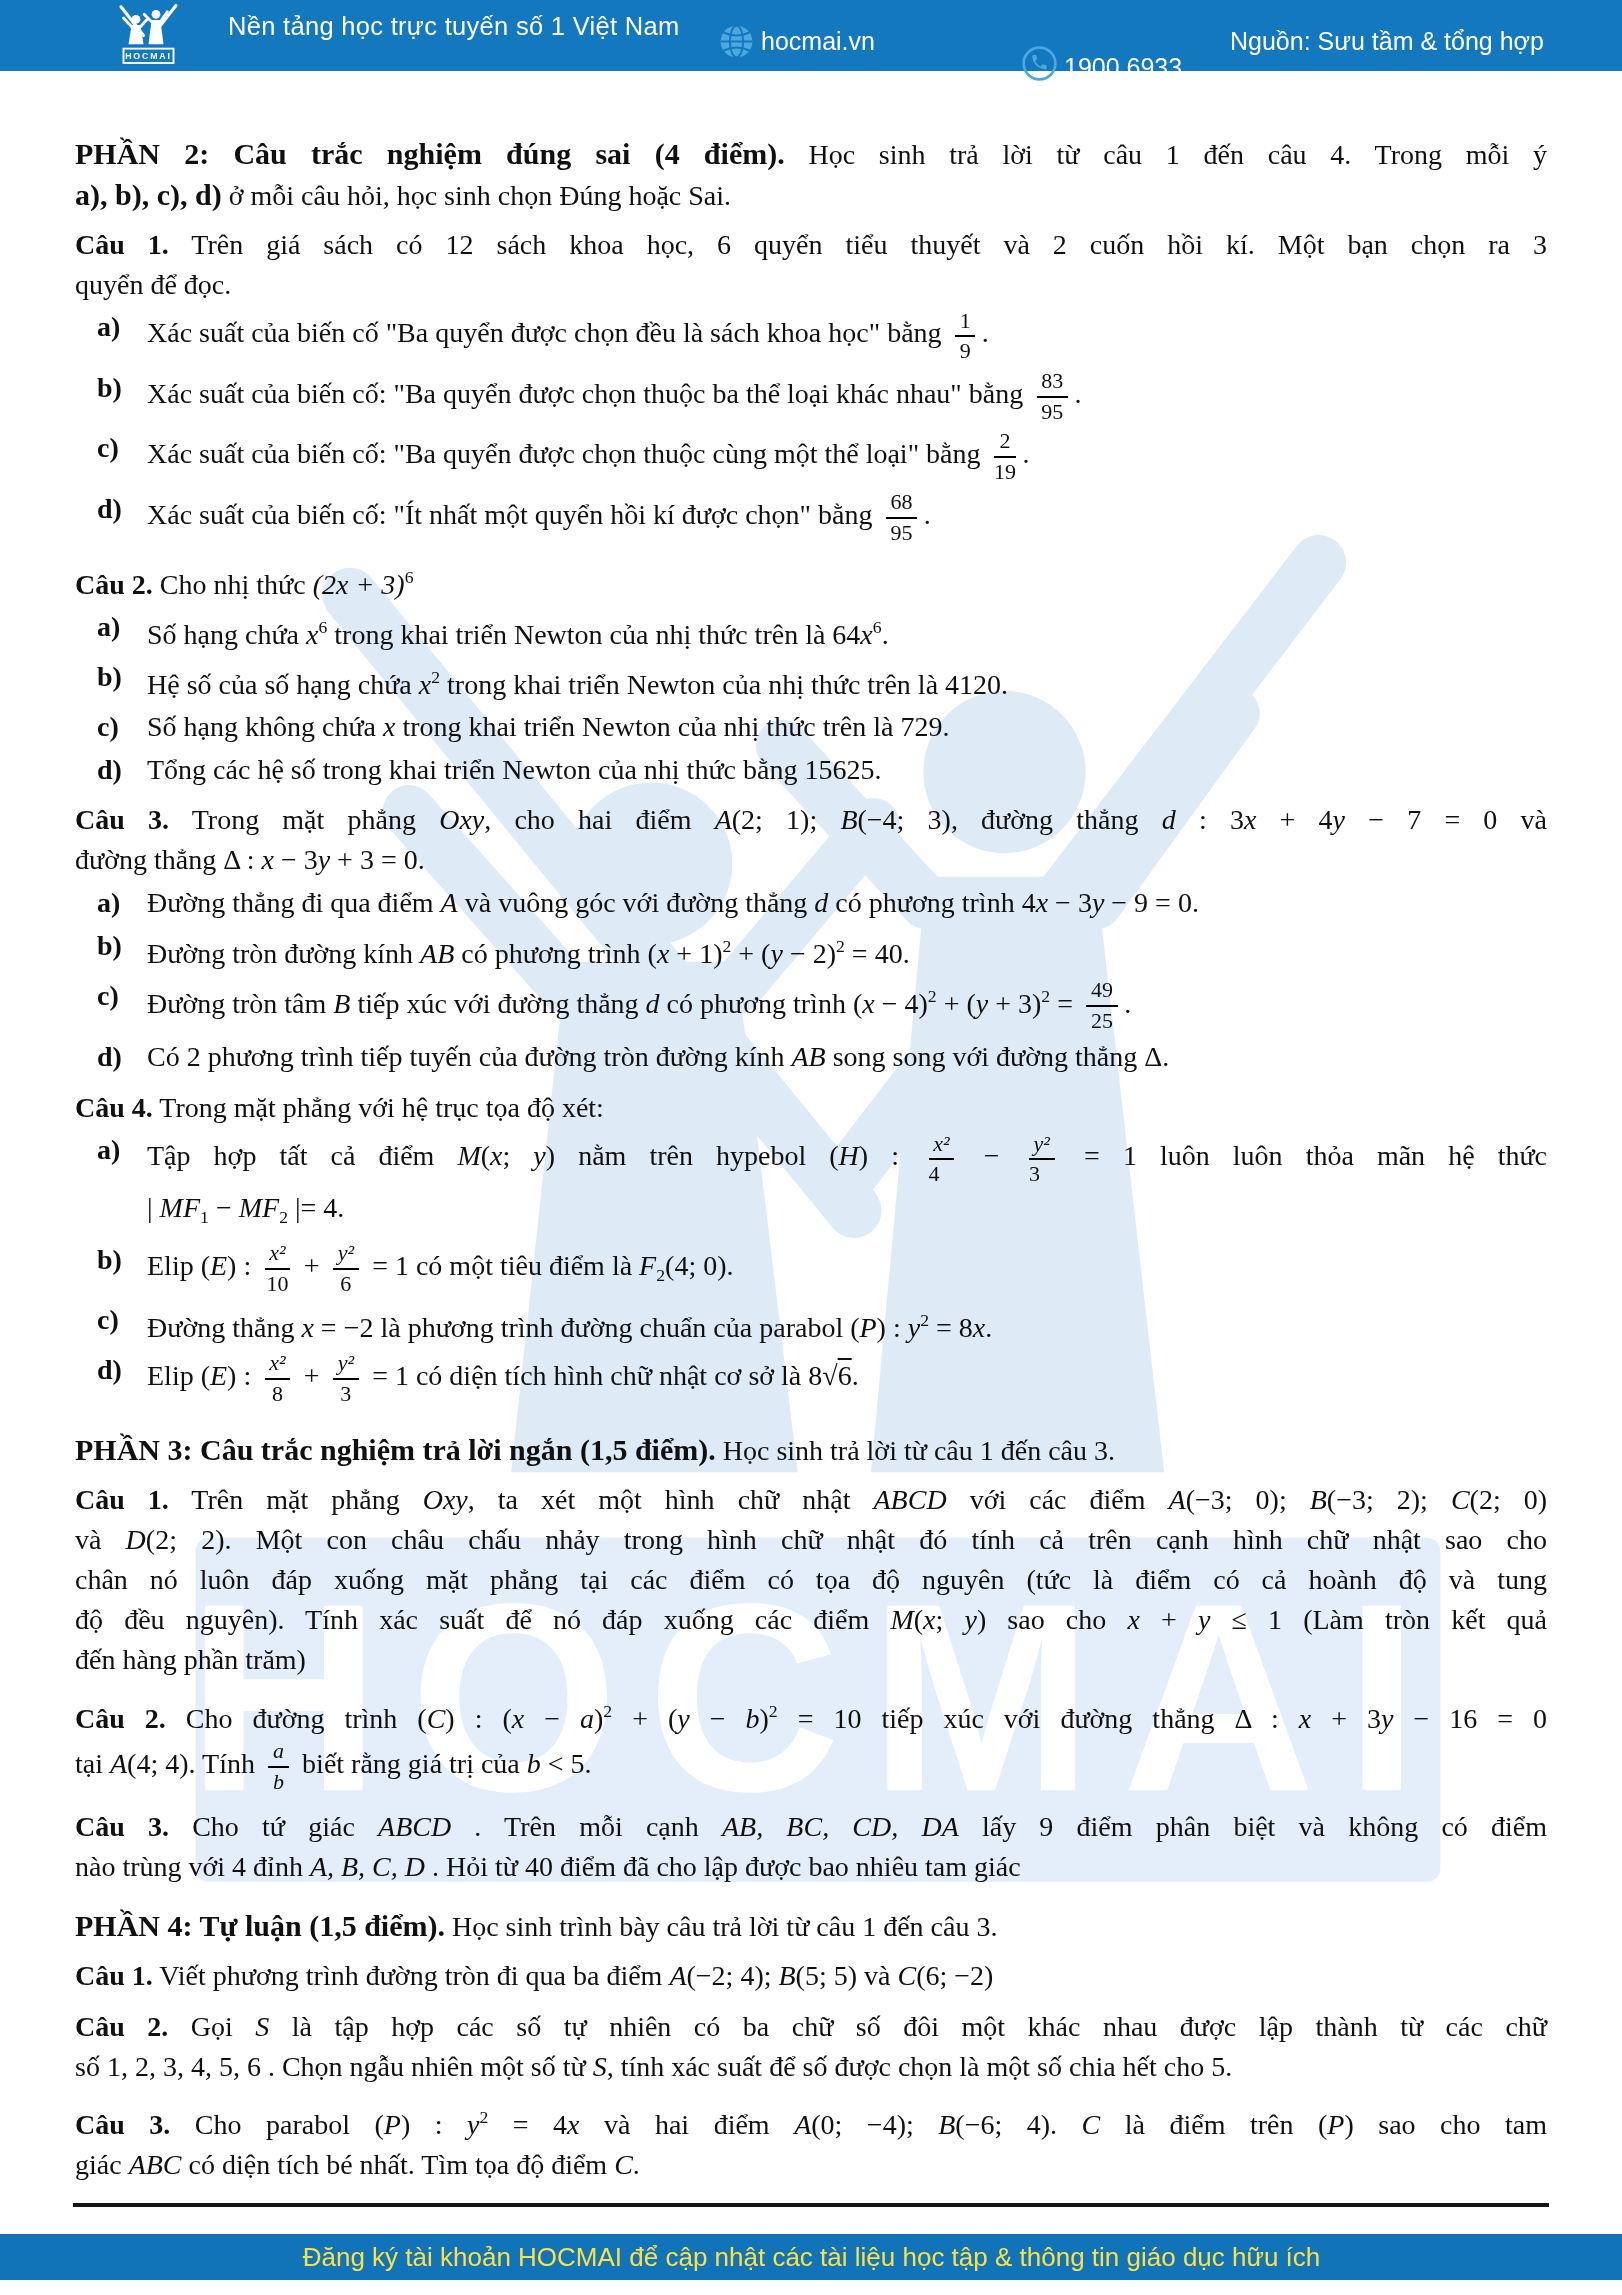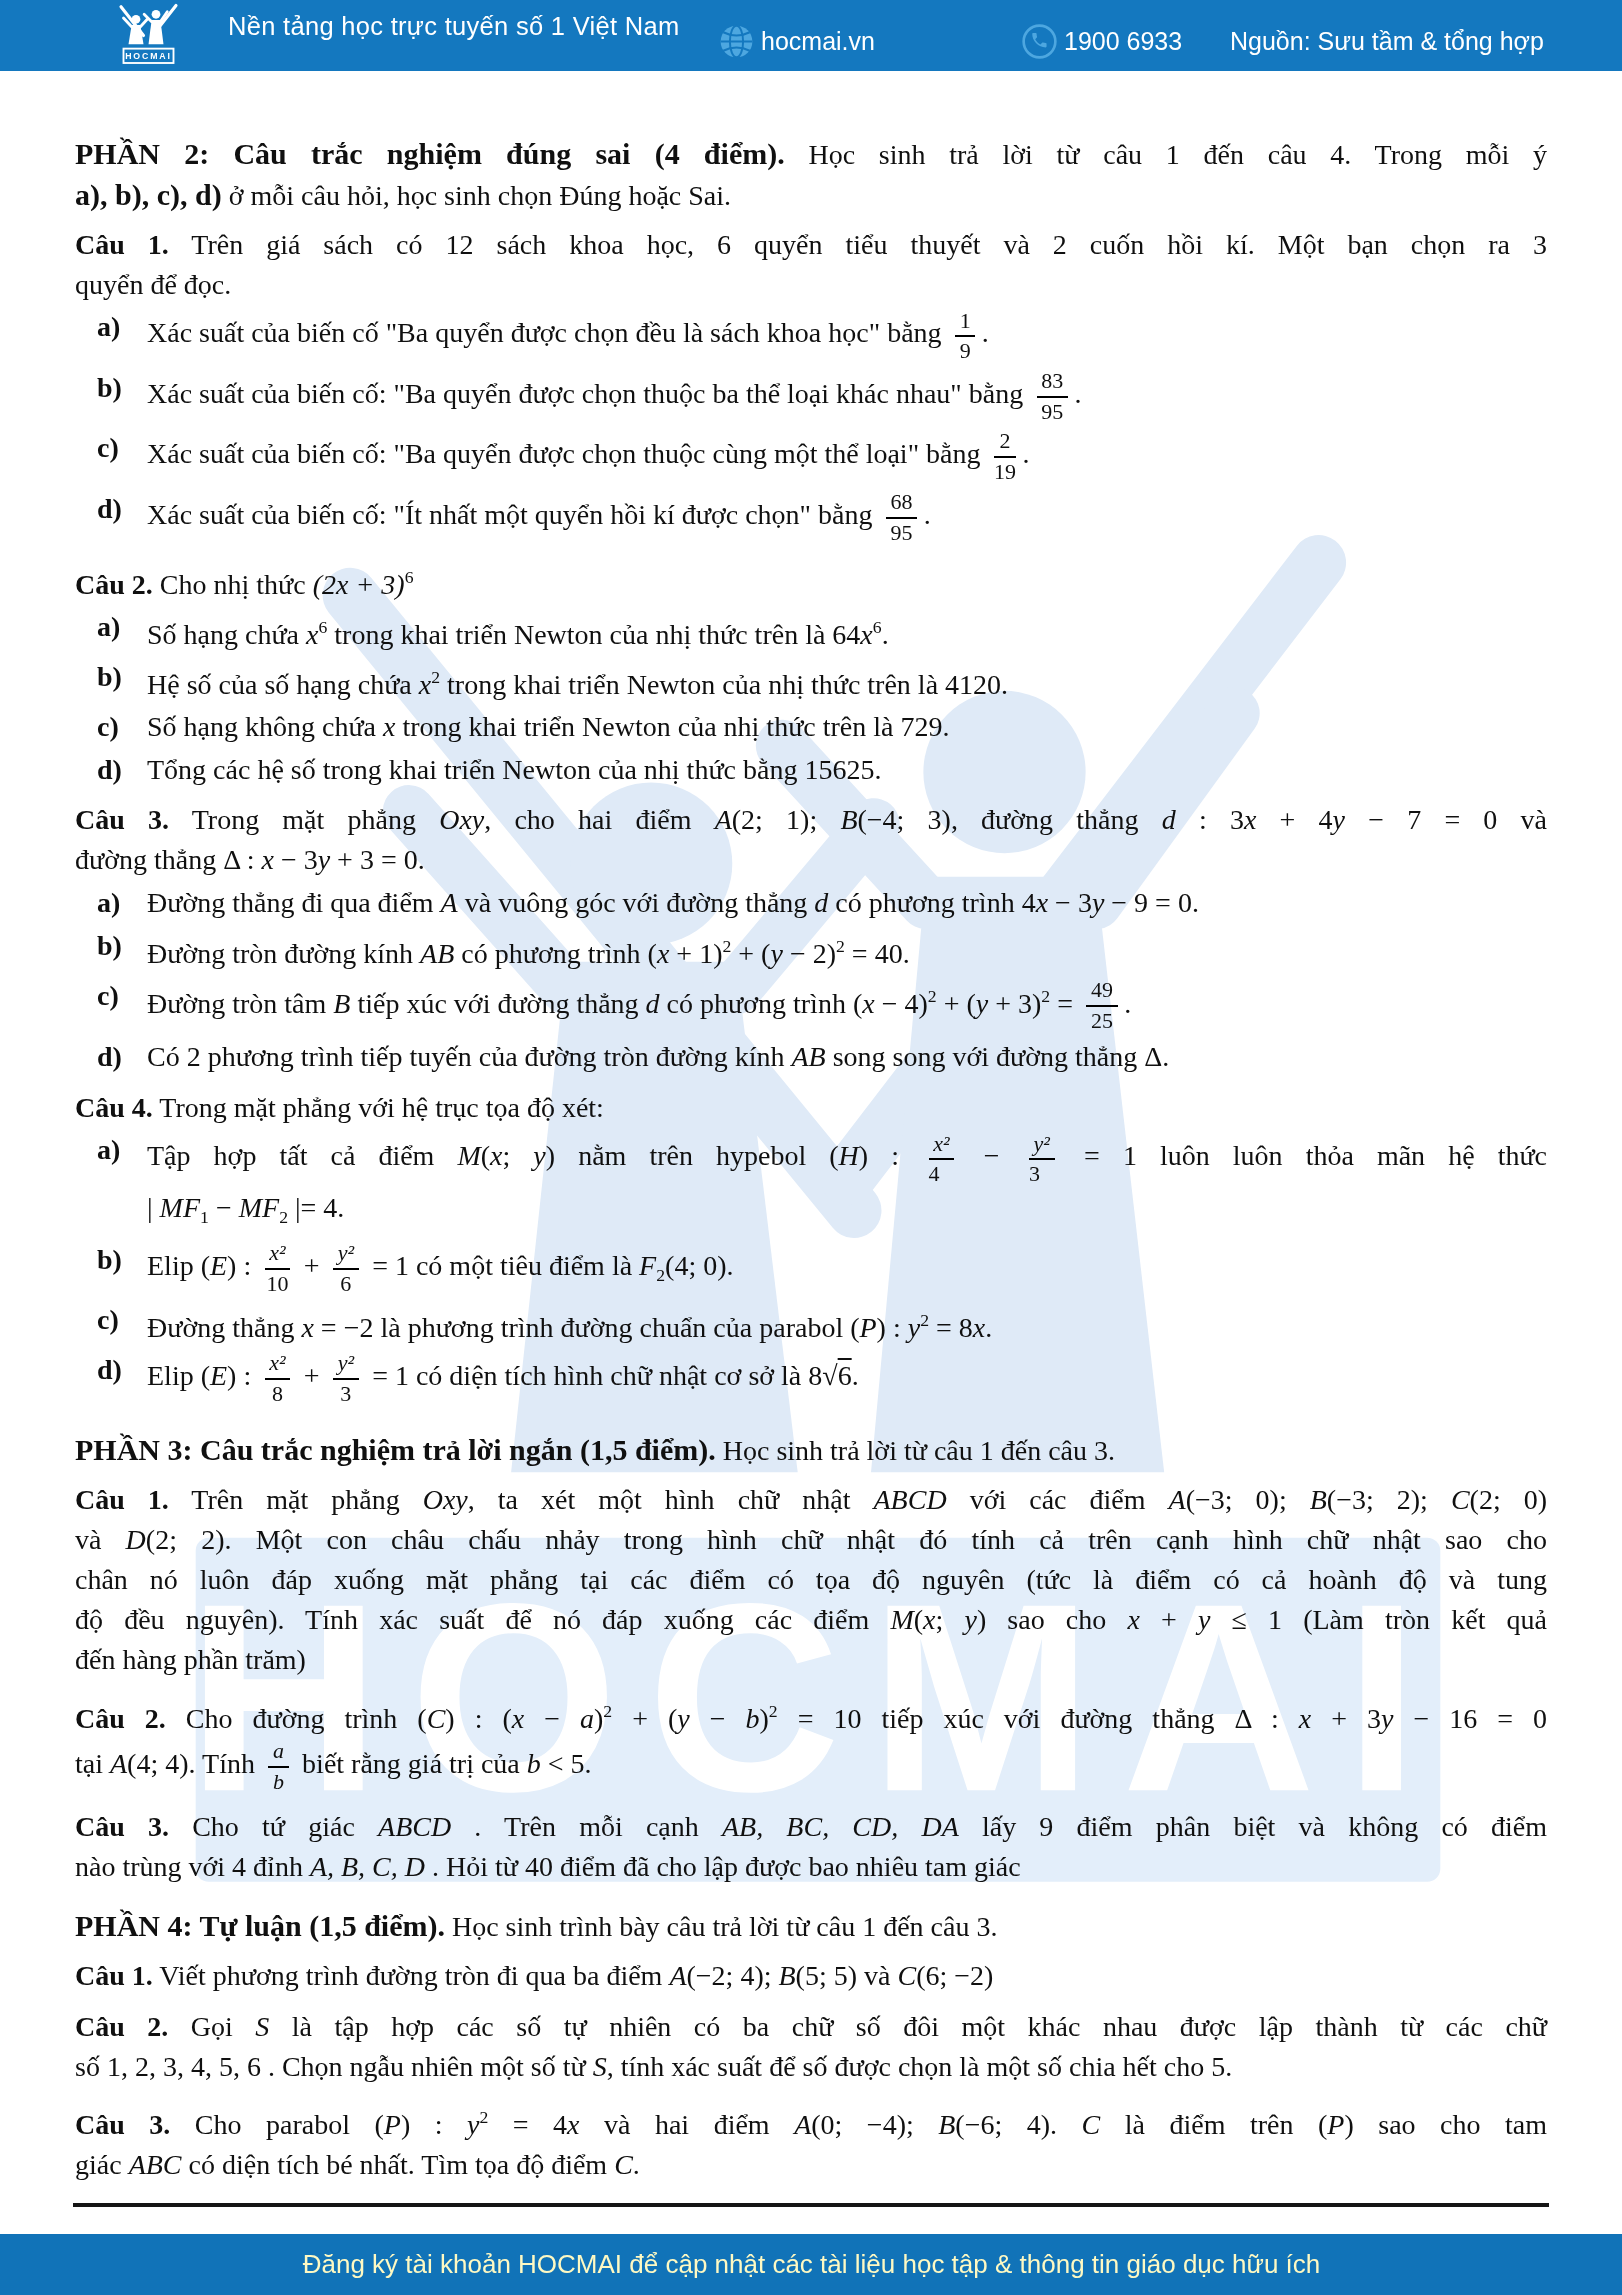--- a/index.html
+++ b/index.html
@@ -5,21 +5,21 @@
   html,body{margin:0;padding:0;background:#888;}
   #page{position:relative;width:1623px;height:2295px;background:#ffffff;overflow:hidden;
         font-family:"Liberation Serif",serif;color:#101010;}
   
   .topbar{position:absolute;left:0;top:0;width:1623px;height:71px;background:#1478bf;
           display:flex;align-items:center;font-family:"Liberation Sans",sans-serif;color:#ffffff;}
   .logo-wrap{position:absolute;left:110px;top:3.3px;width:77px;height:65px;}
   .tagline{position:absolute;left:228px;top:0;height:53px;display:flex;align-items:center;
            font-size:25.5px;font-weight:500;letter-spacing:0.3px;}
   .hmeta{position:absolute;top:0;height:82px;display:flex;align-items:center;gap:6px;font-size:25px;}
-  .hm-site{left:718px;} .hm-phone{left:1021px;} .hm-src{left:1230px;}
+  .hm-site{left:718px;} .hm-phone{left:1021px;align-items:flex-end;} .hm-src{left:1230px;}
   .icirc{width:37px;height:37px;}
   
   .wm{position:absolute;left:193px;top:471px;width:1250px;height:1420px;z-index:0;}
   
   main{position:absolute;left:75px;top:127px;width:1472px;z-index:1;font-size:28px;line-height:40px;}
   .blk{margin-top:6.5px;}
   .blk.item{display:flex;margin-top:2.6px;padding-left:22px;}
   .ilb{font-weight:700;width:50px;flex:none;}
   .ict{flex:1;}
   .line{display:block;}
@@ -31,23 +31,23 @@
   .sp{font-size:17.7px;vertical-align:10.5px;letter-spacing:0;}
   .sb{font-size:17.7px;vertical-align:-5.9px;}
   .sq{text-decoration:overline;}
   .frac{display:inline-flex;flex-direction:column;vertical-align:middle;text-align:center;
         margin:1.3px 6.5px;font-size:22px;line-height:1.12;}
   .frac .num{border-bottom:2px solid #000;padding:0 4.6px 2px;}
   .frac .den{padding-top:2px;}
   .frac .it{font-style:italic;}
   
   .rule{position:absolute;left:73px;top:2203px;width:1476px;height:3.9px;background:#151515;z-index:2;}
-  .botbar{position:absolute;left:0;top:2234px;width:1623px;height:61px;background:#1173b8;z-index:2;
+  .botbar{position:absolute;left:0;top:2234px;width:1623px;height:46px;background:#1173b8;z-index:2;
           display:flex;align-items:center;justify-content:center;
-          font-family:"Liberation Sans",sans-serif;font-size:26px;color:#fef9c3;}
+          font-family:"Liberation Sans",sans-serif;font-size:26px;color:#fde047;}
 </style>
 </head>
 <body>
 
 <div id="page">
 
   <div class="wm">
     <svg width="1250" height="1420" viewBox="0 0 955 1085">
       <g stroke="#dfeaf7" fill="#dfeaf7" stroke-linecap="round">
         <line x1="120" y1="95" x2="505" y2="565" stroke-width="42"></line>

